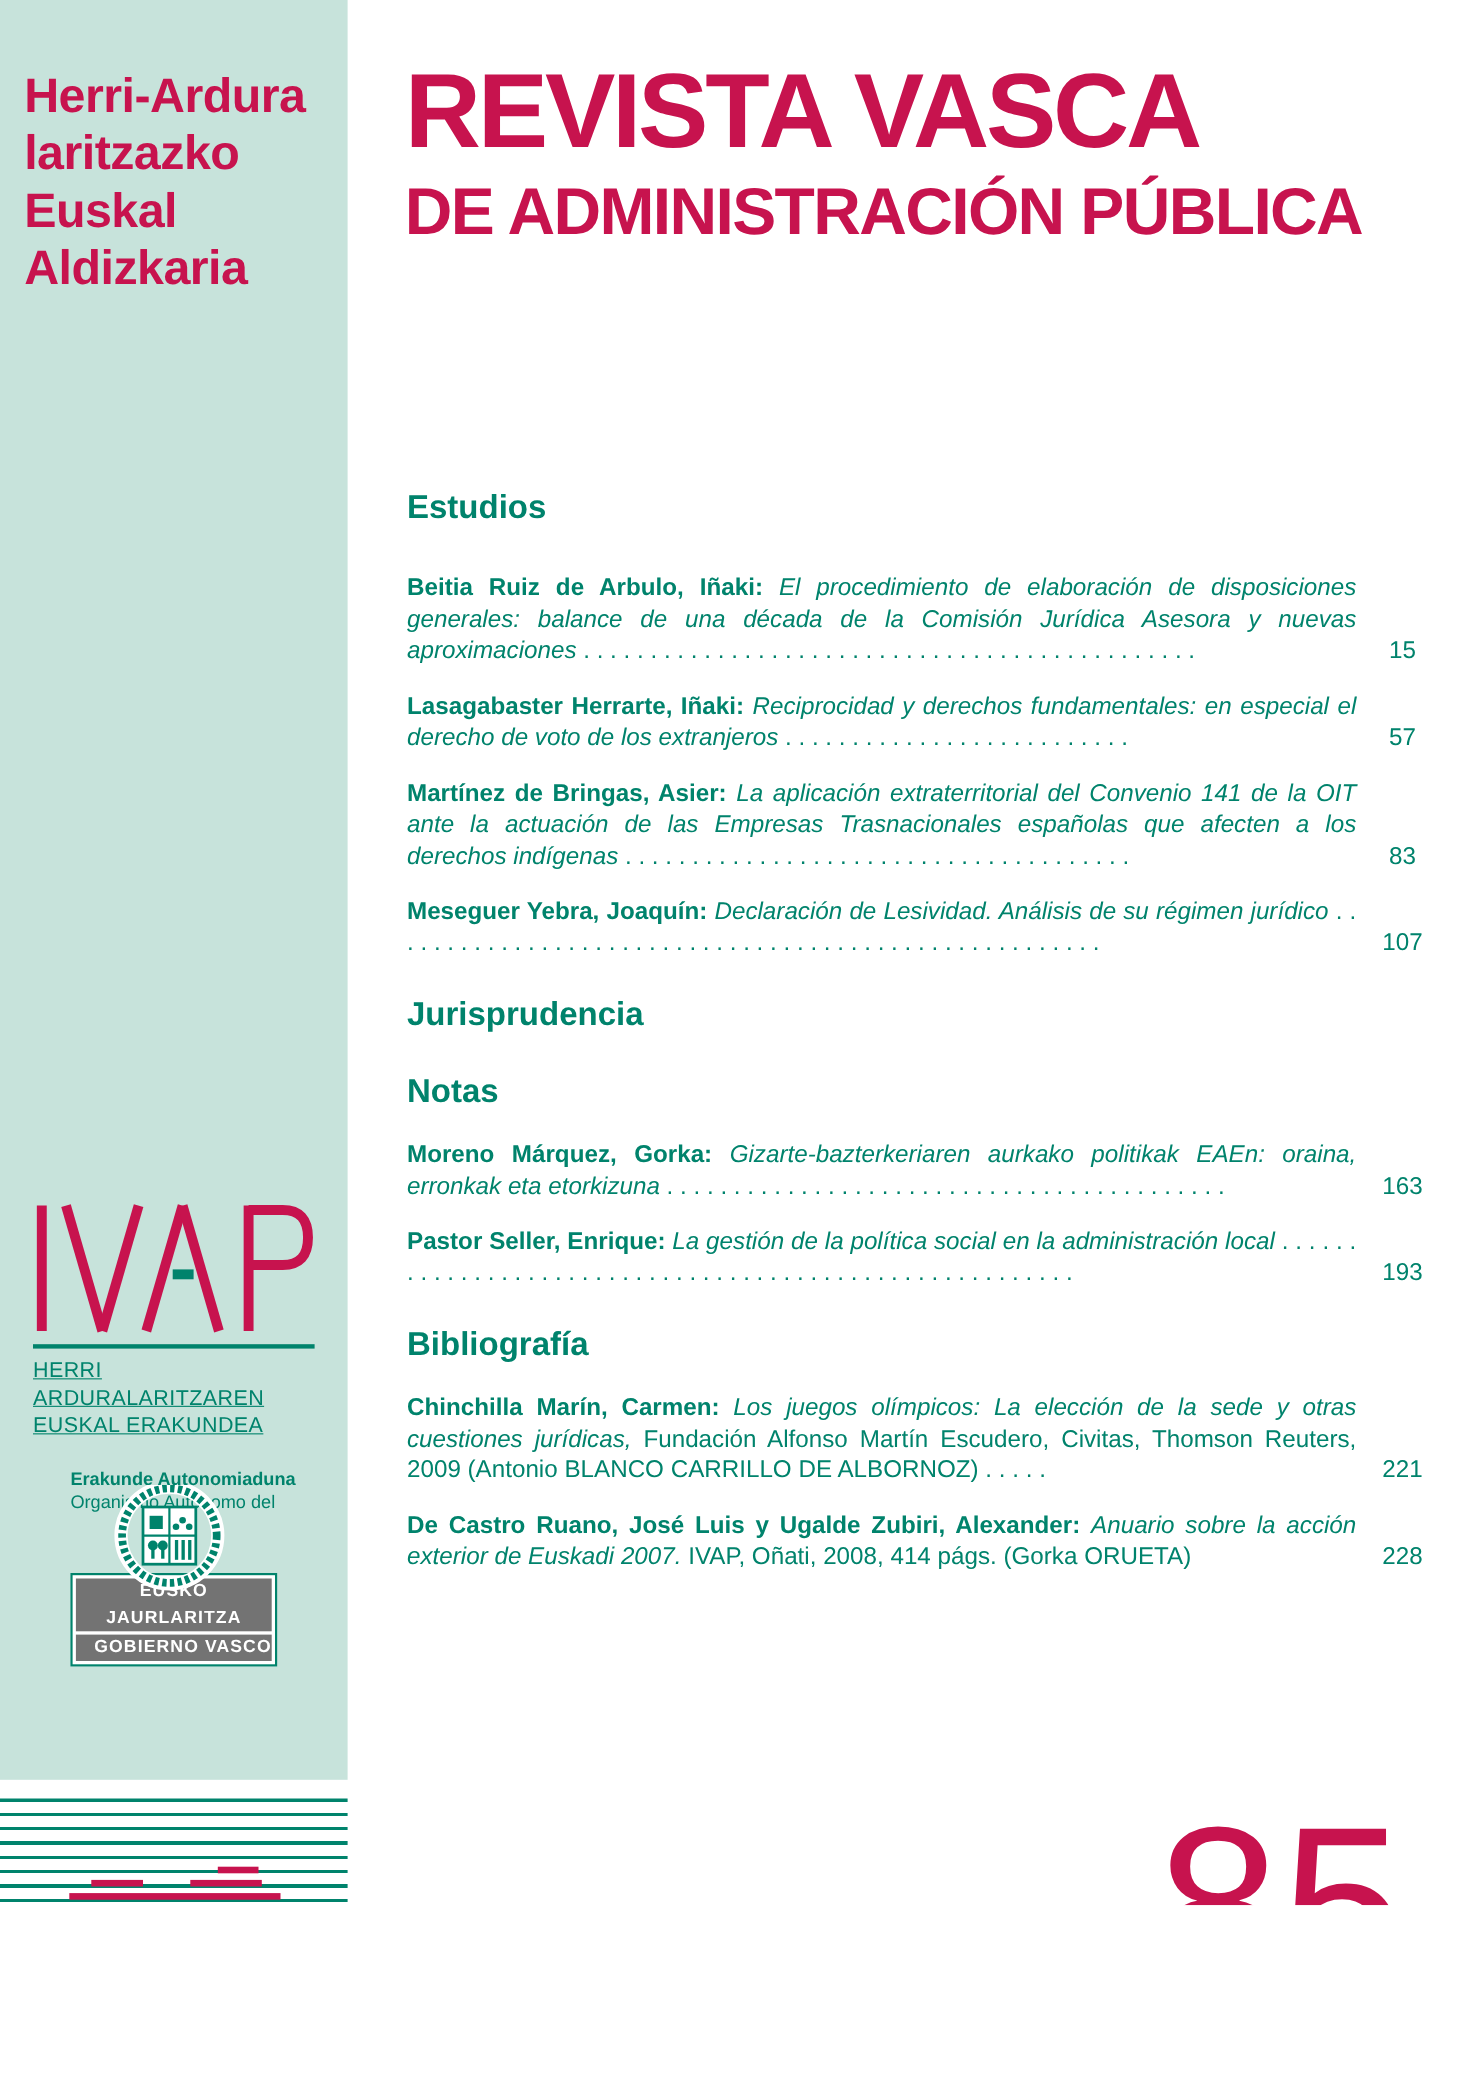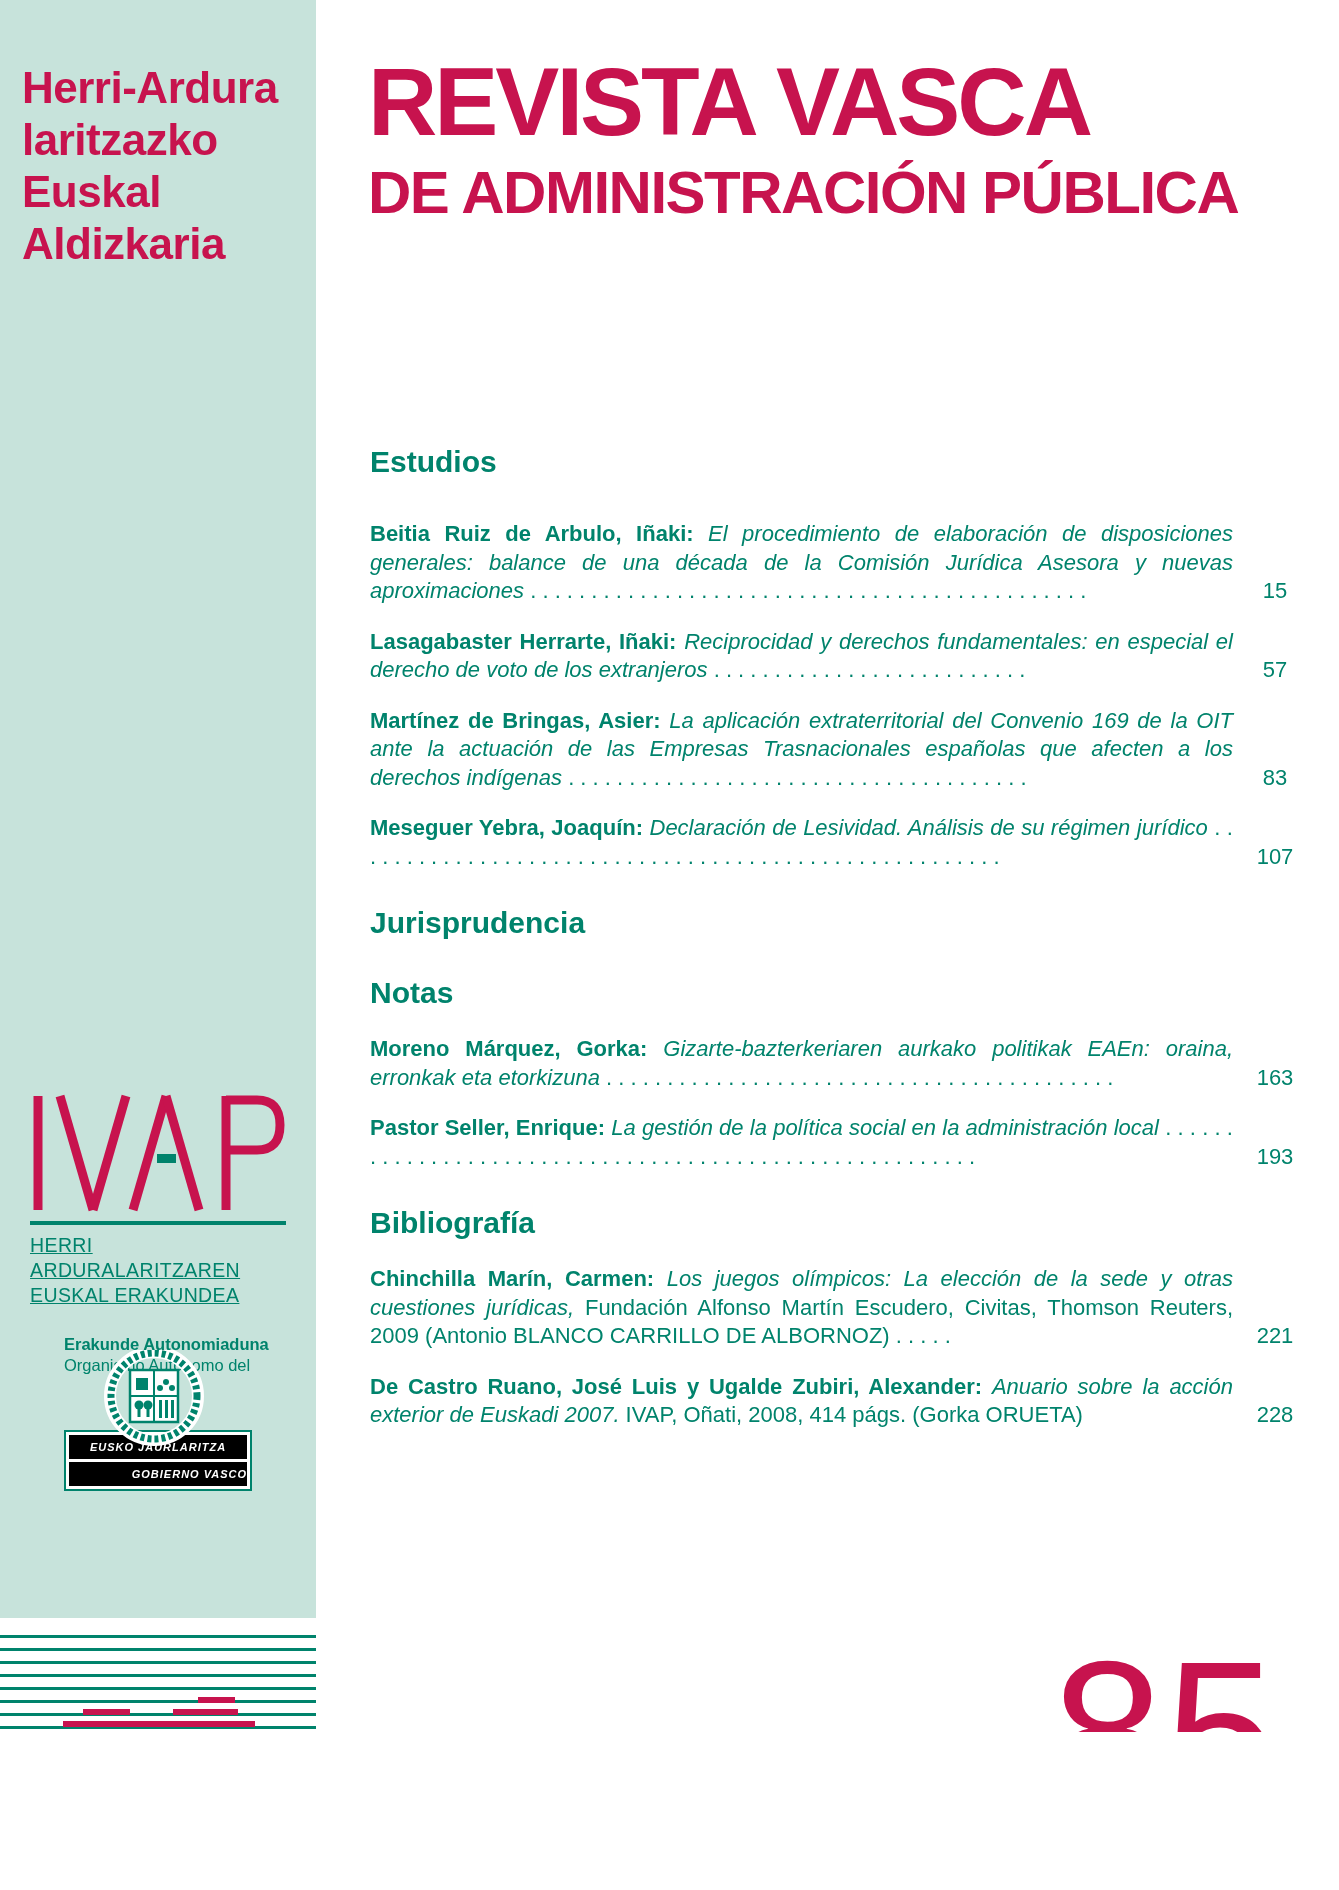--- a/index.html
+++ b/index.html
@@ -14,22 +14,22 @@
 
   .ivap-block { position:absolute; left:30px; top:1094px; width:260px; }
   .ivap-rule { width:256px; height:4px; background:#00836C; margin-top:5px; }
   .ivap-org { margin-top:8px; color:#00836C; font-size:19.5px; line-height:25px; letter-spacing:0.4px; font-weight:500;text-decoration:underline; }
   .autonomous { margin-top:26px; margin-left:34px; color:#00836C; font-size:16.5px; line-height:21px; }
   .autonomous .b { font-weight:700; }
 
   .gov-crest { position:absolute; left:102px; top:1350px; z-index:2; }
   .gov-banner { position:absolute; left:64px; top:1430px; width:188px; border:2px solid #00836C; background:#fff;
                 padding:3px; z-index:1; }
-  .gov-banner .bar { background:#000000; color:#fff; font-weight:700; font-size:11px; line-height:24px;
-                     text-align:center; letter-spacing:1px;font-style:italic; }
+  .gov-banner .bar { background:#737373; color:#fff; font-weight:700; font-size:16px; line-height:24px;
+                     text-align:center; letter-spacing:1px; }
   .gov-banner .bar + .bar { margin-top:3px;text-align:right; }
 
   
   .main-title { position:absolute; left:368px; top:50px; color:#C7134E; }
   .title1 { font-size:96px; line-height:104px; font-weight:700; letter-spacing:-3px; }
   .title2 { font-size:60px; line-height:66px; font-weight:700; letter-spacing:-1.5px; margin-top:6px; }
 
   
   .toc { position:absolute; left:370px; top:444px; width:935px; color:#00836C; }
   .toc-section { margin-top:34px; }
@@ -128,21 +128,21 @@
         <div class="toc-heading">Estudios</div>
         <div class="toc-entry">
           <div class="etext"><span class="author">Beitia Ruiz de Arbulo, Iñaki: </span><span class="title">El procedimiento de elaboración de disposicio­nes generales: balance de una década de la Comisión Jurídica Asesora y nue­vas aproximaciones</span><span class="dots"> . . . . . . . . . . . . . . . . . . . . . . . . . . . . . . . . . . . . . . . . . . . . . . </span></div>
           <div class="epage">15</div>
         </div>
         <div class="toc-entry">
           <div class="etext"><span class="author">Lasagabaster Herrarte, Iñaki: </span><span class="title">Reciprocidad y derechos fundamentales: en es­pecial el derecho de voto de los extranjeros</span><span class="dots"> . . . . . . . . . . . . . . . . . . . . . . . . . . </span></div>
           <div class="epage">57</div>
         </div>
         <div class="toc-entry">
-          <div class="etext"><span class="author">Martínez de Bringas, Asier: </span><span class="title">La aplicación extraterritorial del Convenio 169 de la OIT ante la actuación de las Empresas Trasnacionales españolas que afec­ten a los derechos indígenas</span><span class="dots"> . . . . . . . . . . . . . . . . . . . . . . . . . . . . . . . . . . . . . . </span></div>
+          <div class="etext"><span class="author">Martínez de Bringas, Asier: </span><span class="title">La aplicación extraterritorial del Convenio 141 de la OIT ante la actuación de las Empresas Trasnacionales españolas que afec­ten a los derechos indígenas</span><span class="dots"> . . . . . . . . . . . . . . . . . . . . . . . . . . . . . . . . . . . . . . </span></div>
           <div class="epage">83</div>
         </div>
         <div class="toc-entry">
           <div class="etext"><span class="author">Meseguer Yebra, Joaquín: </span><span class="title">Declaración de Lesividad. Análisis de su régimen jurídico</span><span class="dots"> . . . . . . . . . . . . . . . . . . . . . . . . . . . . . . . . . . . . . . . . . . . . . . . . . . . . . . </span></div>
           <div class="epage">107</div>
         </div>
       </div>
       <div class="toc-section">
         <div class="toc-heading">Jurisprudencia</div>
       </div>

